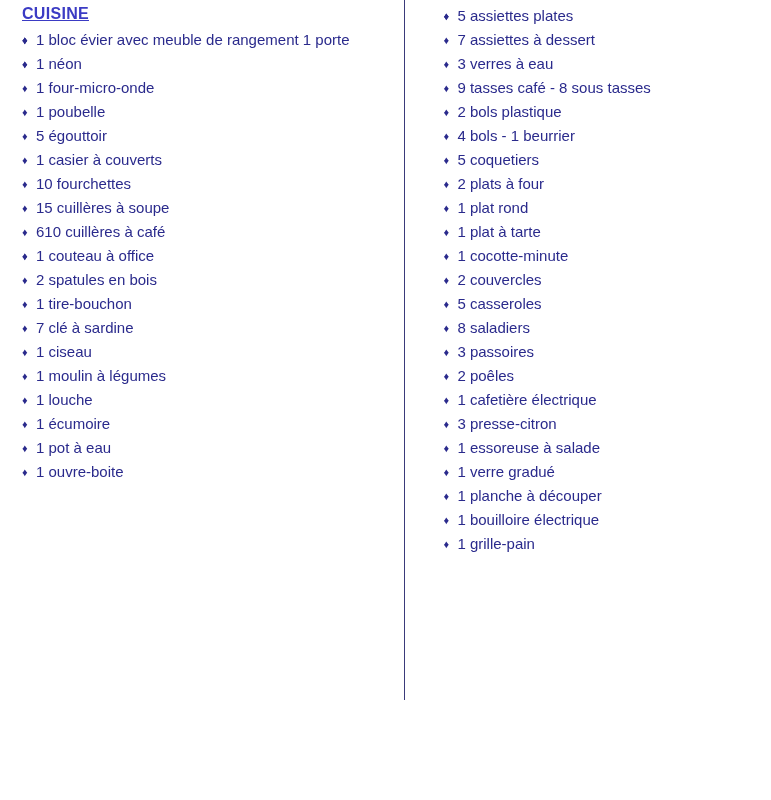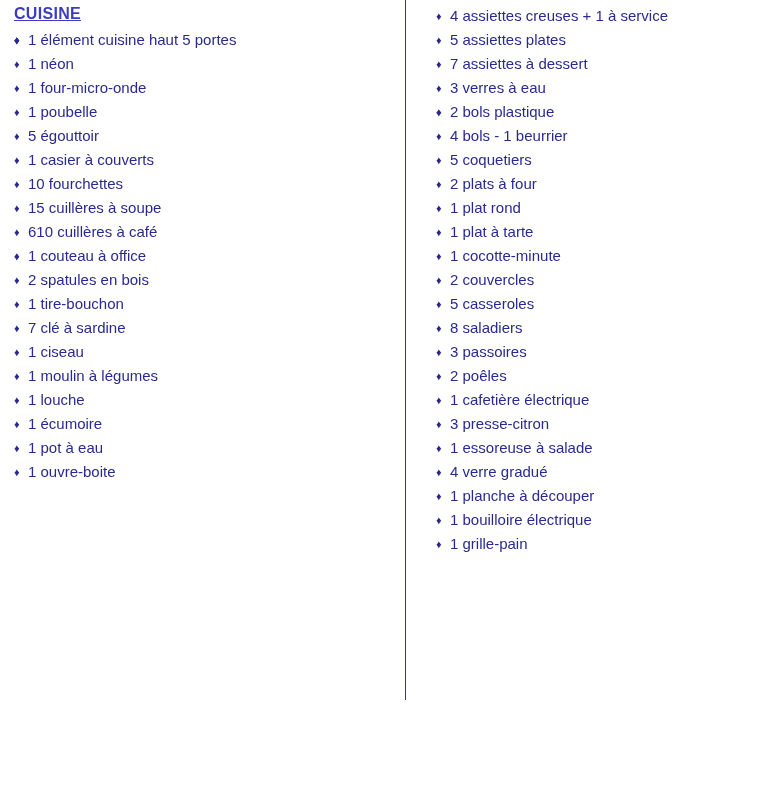--- a/index.html
+++ b/index.html
@@ -22,20 +22,21 @@
     box-sizing: border-box;
   }
   .columns {
     display: flex;
     flex-direction: row;
     align-items: flex-start;
     position: relative;
   }
   .col {
     box-sizing: border-box;
+    margin-left: 8px;
   }
   .col-left {
     width: 405px;
     padding: 4px 0 0 14px;
   }
   .divider {
     width: 0;
     border-left: 1px solid #3a3a7a;
     height: 700px;
     margin: 0 0 0 0;
@@ -81,22 +82,22 @@
 <body>
 
 <div class="page">
   <div class="columns">
 
     <div class="col col-left">
       <div class="section-title">CUISINE</div>
       <ul class="items">
           <li><span class="bullet">♦</span></li>
           <li><span class="bullet">♦</span></li>
+          <li><span class="bullet">♦</span><span>1 bloc évier avec meuble de rangement 1 porte</span></li>
           <li><span class="bullet">♦</span></li>
-          <li><span class="bullet">♦</span><span>1 élément cuisine haut 5 portes</span></li>
           <li><span class="bullet">♦</span><span>1 néon</span></li>
           <li><span class="bullet">♦</span><span>1 four-micro-onde</span></li>
           <li><span class="bullet">♦</span><span>1 poubelle</span></li>
           <li><span class="bullet">♦</span><span>5 égouttoir</span></li>
           <li><span class="bullet">♦</span><span>1 casier à couverts</span></li>
           <li><span class="bullet">♦</span><span>10 fourchettes</span></li>
           <li><span class="bullet">♦</span><span>15 cuillères à soupe</span></li>
           <li><span class="bullet">♦</span><span>610 cuillères à café</span></li>
           <li><span class="bullet">♦</span></li>
           <li><span class="bullet">♦</span><span>1 couteau à office</span></li>
@@ -109,41 +110,41 @@
           <li><span class="bullet">♦</span><span>1 écumoire</span></li>
           <li><span class="bullet">♦</span><span>1 pot à eau</span></li>
           <li><span class="bullet">♦</span><span>1 ouvre-boite</span></li>
         </ul>
     </div>
 
     <div class="divider"></div>
 
     <div class="col col-right">
       <ul class="items">
-          <li><span class="bullet">♦</span><span>4 assiettes creuses + 1 à service</span></li>
+          <li><span class="bullet">♦</span></li>
           <li><span class="bullet">♦</span><span>5 assiettes plates</span></li>
           <li><span class="bullet">♦</span><span>7 assiettes à dessert</span></li>
           <li><span class="bullet">♦</span><span>3 verres à eau</span></li>
-          <li><span class="bullet">♦</span></li>
+          <li><span class="bullet">♦</span><span>9 tasses  café -  8 sous tasses</span></li>
           <li><span class="bullet">♦</span><span>2 bols plastique</span></li>
           <li><span class="bullet">♦</span><span>4 bols -  1 beurrier</span></li>
           <li><span class="bullet">♦</span><span>5 coquetiers</span></li>
           <li><span class="bullet">♦</span><span>2 plats à four</span></li>
           <li><span class="bullet">♦</span><span>1 plat rond</span></li>
           <li><span class="bullet">♦</span><span>1 plat à tarte</span></li>
           <li><span class="bullet">♦</span><span>1 cocotte-minute</span></li>
           <li><span class="bullet">♦</span><span>2 couvercles</span></li>
           <li><span class="bullet">♦</span><span>5 casseroles</span></li>
           <li><span class="bullet">♦</span><span>8 saladiers</span></li>
           <li><span class="bullet">♦</span><span>3 passoires</span></li>
           <li><span class="bullet">♦</span><span>2 poêles</span></li>
           <li><span class="bullet">♦</span><span>1 cafetière électrique</span></li>
           <li><span class="bullet">♦</span><span>3 presse-citron</span></li>
           <li><span class="bullet">♦</span><span>1 essoreuse à salade</span></li>
-          <li><span class="bullet">♦</span><span>4 verre gradué</span></li>
+          <li><span class="bullet">♦</span><span>1 verre gradué</span></li>
           <li><span class="bullet">♦</span><span>1 planche à découper</span></li>
           <li><span class="bullet">♦</span><span>1 bouilloire électrique</span></li>
           <li><span class="bullet">♦</span><span>1  grille-pain</span></li>
         </ul>
     </div>
 
   </div>
 </div>
 
 </body></html>

